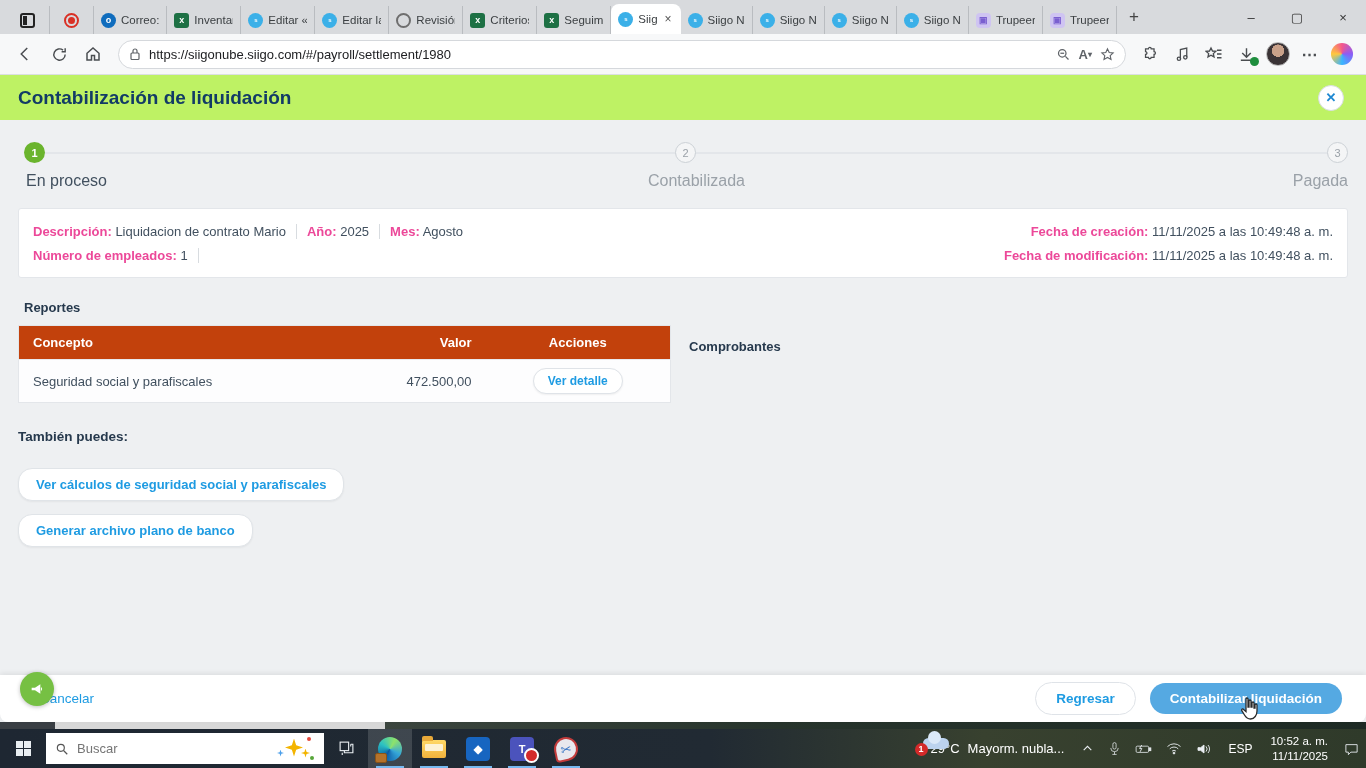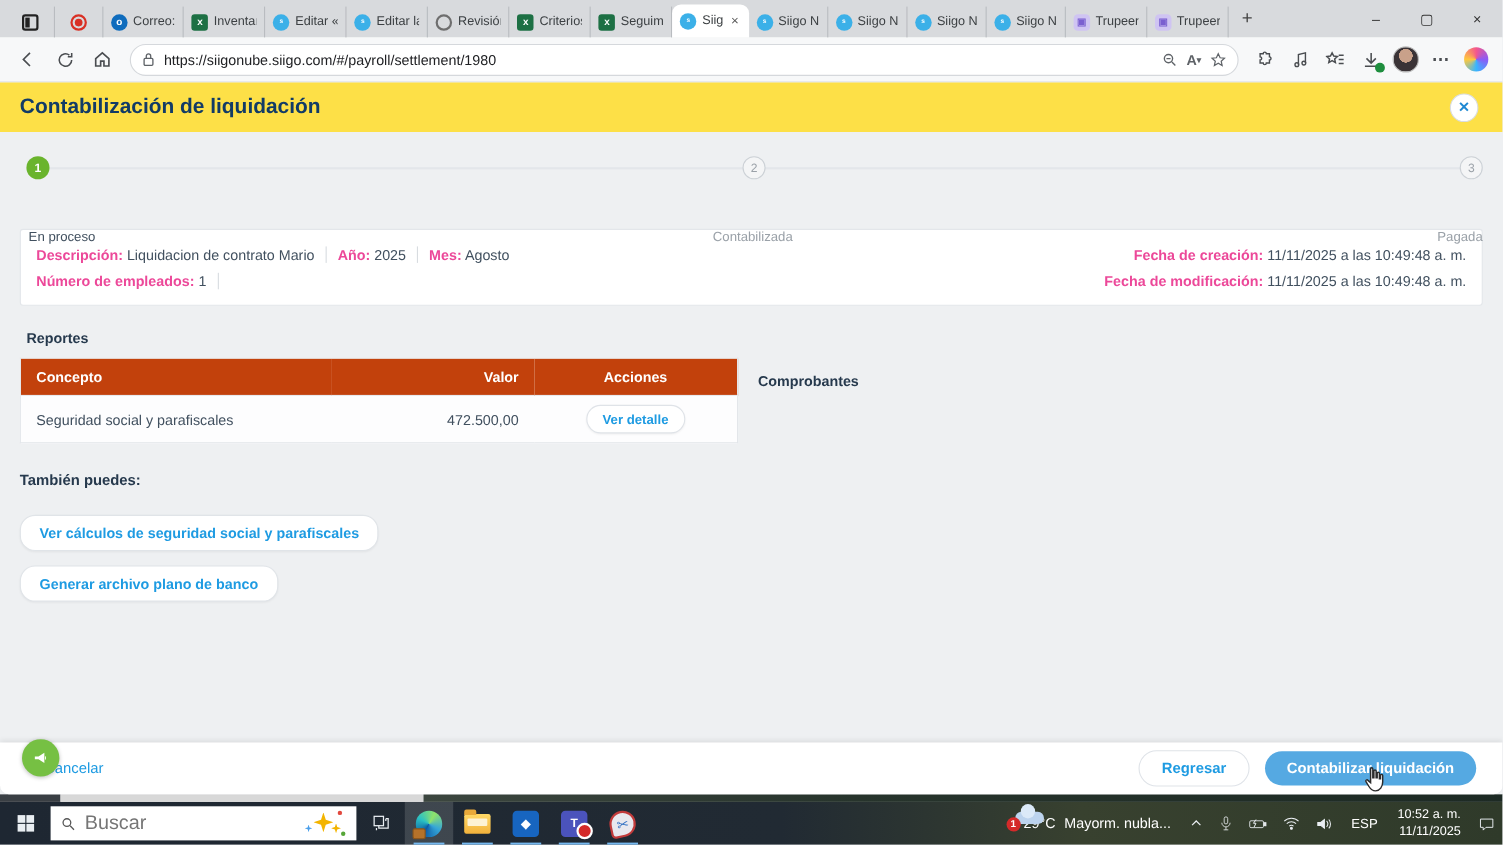--- a/index.html
+++ b/index.html
@@ -33,31 +33,31 @@
   .navbtn svg { stroke:#4a4d51; }
   .urlpill { flex:1; height:29px; background:#fff; border:1px solid #d5d8dc; border-radius:15px; display:flex; align-items:center; padding:0 10px; gap:8px; margin:0 6px; }
   .urlpill input { border:none; outline:none; flex:1; font-size:13px; color:#202124; background:transparent; font-family:"Liberation Sans",sans-serif; }
   .pill-ic { color:#5f6368; font-size:13px; display:flex; align-items:center; cursor:pointer; }
   .tool-ic { width:28px; height:28px; display:flex; align-items:center; justify-content:center; cursor:pointer; color:#4a4d51; }
   .avatar { width:24px; height:24px; border-radius:50%; background:radial-gradient(circle at 50% 35%, #c9a18a 0 34%, #3a3336 35% 100%); border:1px solid #bbb; }
   .copilot { width:22px; height:22px; border-radius:50%; background:conic-gradient(#f4578c,#8b5cf6,#38b6ff,#ffc83d,#f4578c); }
 
   
   .page { position:relative; height:647px; background:#eef0f2; }
-  .page-header { height:45px; background:#fde047; display:flex; align-items:center; justify-content:space-between; padding:0 22px 0 18px; }
+  .page-header { height:45px; background:#bef264; display:flex; align-items:center; justify-content:space-between; padding:0 22px 0 18px; }
   .page-title { font-size:19px; font-weight:bold; color:#123b66; }
   .modal-close { width:26px; height:26px; border-radius:50%; border:1px solid #d9dde2; background:#fff; color:#1e88d2; font-size:13px; font-weight:bold; display:flex; align-items:center; justify-content:center; cursor:pointer; }
 
   .stepper { position:relative; height:70px; margin-top:14px; }
   .stepline { position:absolute; left:34px; right:27px; top:18px; height:2px; background:#e3e6ea; }
   .step { position:absolute; top:8px; width:21px; height:21px; border-radius:50%; display:flex; align-items:center; justify-content:center; font-size:11px; }
   .step.done { background:#6ab42d; color:#fff; font-weight:bold; }
   .step.todo { background:#f4f5f6; border:1px solid #ccd1d6; color:#9aa1a8; }
   .s1 { left:24px; } .s2 { left:675px; } .s3 { right:18px; }
-  .steplabel { position:absolute; top:38px; font-size:12px;margin-top:36px; }
+  .steplabel { position:absolute; top:38px; font-size:16px; }
   .sl1 { left:26px; color:#41505f; } .sl2 { left:648px; color:#9aa1a8; } .sl3 { right:18px; color:#9aa1a8; }
 
   .infocard { margin:4px 18px 0 18px; background:#fff; border:1px solid #e3e6ea; border-radius:3px; padding:10px 14px; display:flex; justify-content:space-between; font-size:13px; color:#41505f; }
   .inforow { display:flex; align-items:center; gap:10px; height:24px; }
   .inforow b { color:#ec4899; }
   .vsep { border-left:1px solid #d8dce0; height:15px; }
   .inforight .inforow { justify-content:flex-end; }
 
   .cols { display:flex; margin:22px 18px 0 18px; gap:12px; align-items:center; }
   .col-left { width:653px; flex:0 0 auto; }
@@ -90,21 +90,21 @@
   .strip .d1 { width:55px; background:#3a3f44; }
   .strip .d2 { width:330px; background:#d8d8d8; }
   .strip .d3 { flex:1; background:linear-gradient(90deg,#3c463f,#27342c 40%,#1d2a24); }
 
   
   .taskbar { height:39px; background:linear-gradient(90deg,#1e2732 0%,#212a33 52%,#38412f 72%,#2f3a2a 100%); display:flex; align-items:stretch; color:#fff; }
   .tb-start { width:46px; display:flex; align-items:center; justify-content:center; cursor:pointer; }
   .winlogo { width:15px; height:15px; display:grid; grid-template-columns:7px 7px; grid-template-rows:7px 7px; gap:1px; }
   .winlogo i { background:#e9eef2; }
   .tb-search { width:278px; background:#fff; margin:4px 0; display:flex; align-items:center; padding:0 9px; gap:8px; }
-  .tb-search input { border:none; outline:none; font-size:18px; color:#333; flex:1; min-width:0; font-family:"Liberation Sans",sans-serif; }
+  .tb-search input { border:none; outline:none; font-size:13px; color:#333; flex:1; min-width:0; font-family:"Liberation Sans",sans-serif; }
   .sparkles { position:relative; width:40px; height:26px; flex:0 0 auto; }
   .spark { position:absolute; background:#f3b400; clip-path:polygon(50% 0,62% 38%,100% 50%,62% 62%,50% 100%,38% 62%,0 50%,38% 38%); }
   .spark.big { width:18px; height:18px; left:10px; top:3px; }
   .spark.small { width:9px; height:9px; left:26px; top:13px; }
   .spark.blue { width:7px; height:7px; left:2px; top:14px; background:#4b9fea; }
   .sdot { position:absolute; border-radius:50%; }
   .tb-btn { width:44px; display:flex; align-items:center; justify-content:center; cursor:pointer; position:relative; }
   .tb-btn.active { background:rgba(255,255,255,.14); }
   .tb-btn .underline { position:absolute; bottom:0; left:8px; right:8px; height:2px; background:#76b9f0; }
   .appic { width:25px; height:25px; position:relative; display:flex; align-items:center; justify-content:center; }

